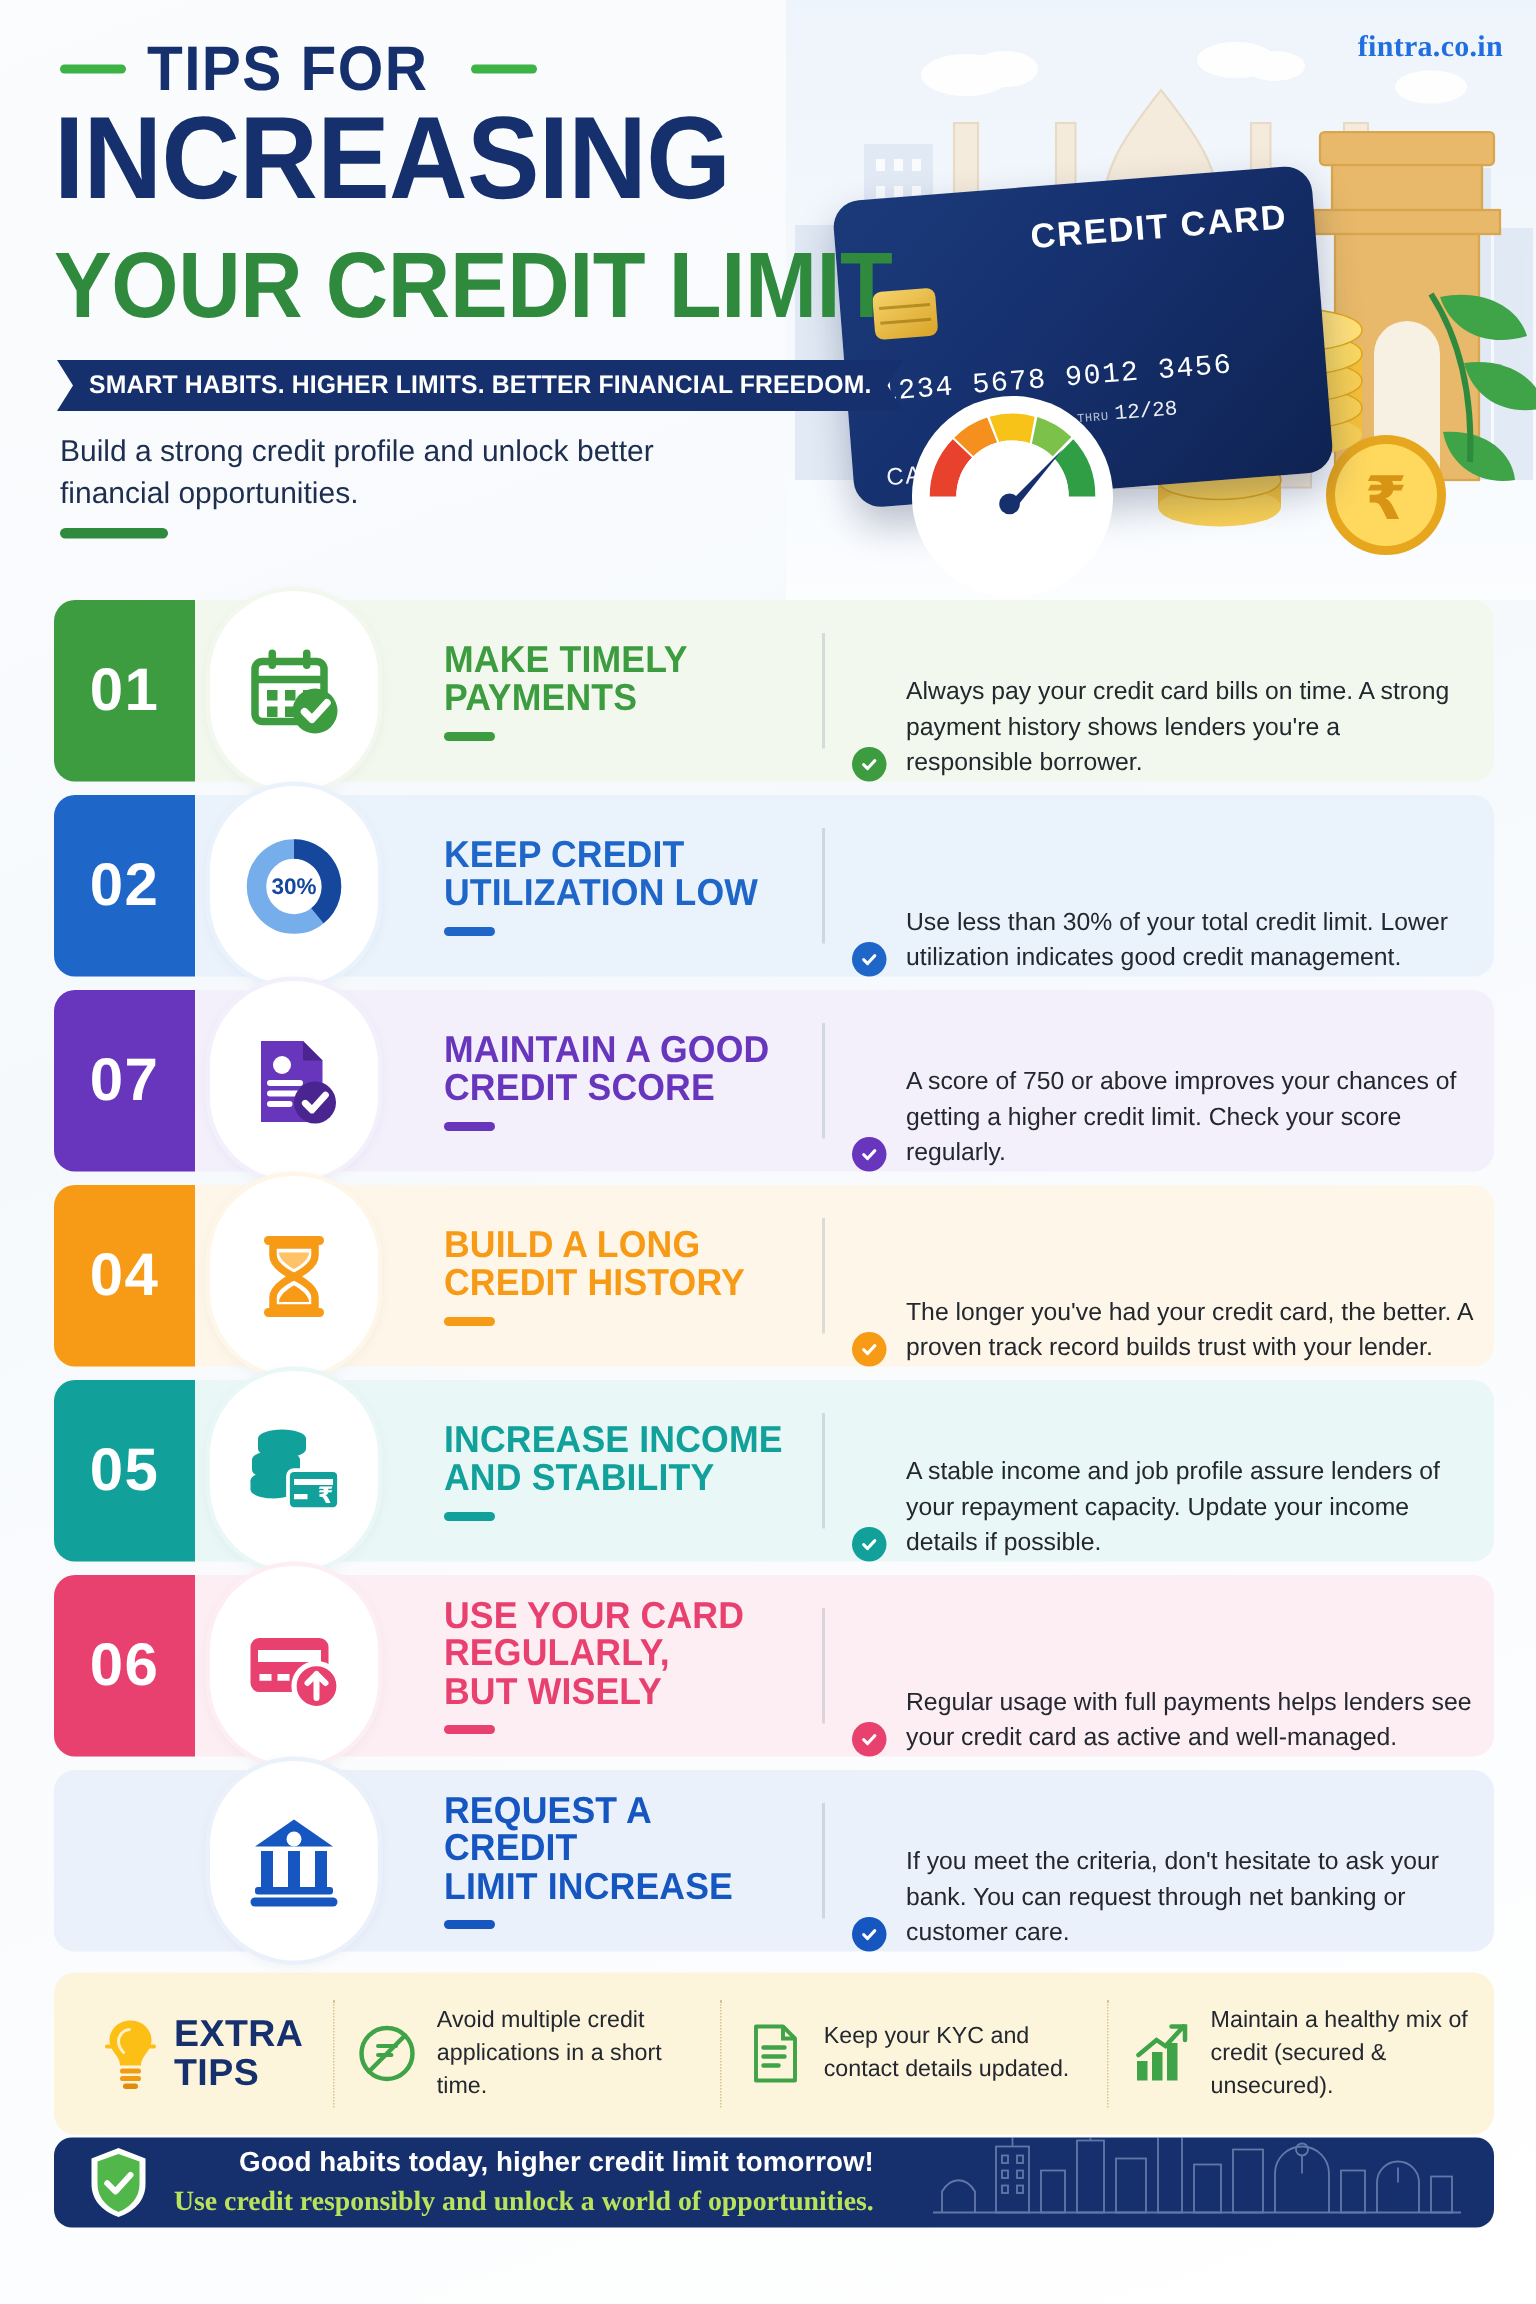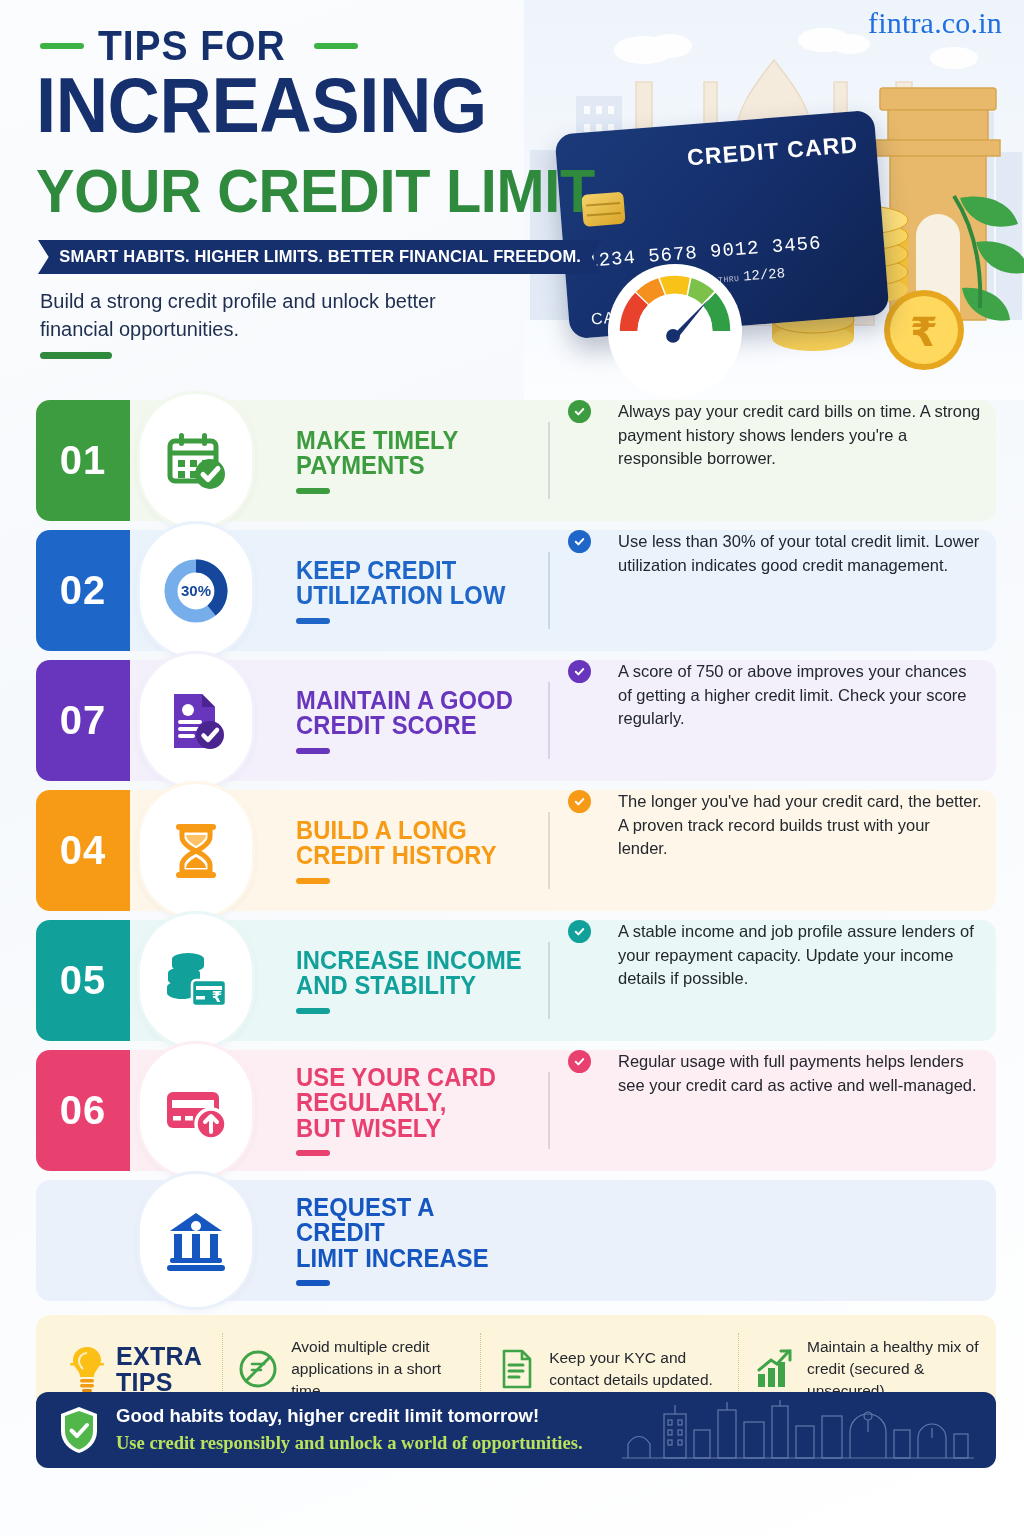--- a/index.html
+++ b/index.html
@@ -8,23 +8,23 @@
     font-family:"Liberation Sans", sans-serif;
     background:#ffffff;
     position:relative;
     overflow:hidden;
   }
   .page{position:relative;width:1024px;height:1536px;background:linear-gradient(160deg,#fbfcfe 0%,#f6f9fc 40%,#ffffff 100%);}
 
   
   .hero{position:relative;height:400px;}
   .logo{
-    position:absolute;right:22px;top:6px;
+    position:absolute;right:22px;top:20px;
     font-family:"Liberation Serif", serif;
-    font-weight:400;font-size:30px;color:#1f6fe0;
+    font-weight:700;font-size:20px;color:#1f6fe0;
     letter-spacing:.2px;
   }
   .kicker{position:absolute;left:40px;top:22px;display:flex;align-items:center;gap:14px;}
   .kdash{width:44px;height:6px;background:#3cb344;border-radius:3px;}
   .kicker .ktext{
     font-size:42px;font-weight:700;color:#16306e;letter-spacing:1px;
     font-family:"Liberation Sans", sans-serif;
     transform:scaleX(.93);transform-origin:left center;
   }
   .t1{position:absolute;left:36px;top:70px;font-size:78px;line-height:.92;font-weight:700;color:#16306e;letter-spacing:-.5px;transform:scaleX(.93);transform-origin:left top;}
@@ -70,37 +70,37 @@
   }
   .iconwrap{
     position:absolute;left:140px;top:-6px;width:112px;height:133px;border-radius:56px;
     background:#fff;display:flex;align-items:center;justify-content:center;z-index:4;
     box-shadow:0 2px 10px rgba(20,40,80,.07);
   }
   .iconwrap svg{width:64px;height:64px;}
   .rtitle{position:absolute;left:296px;top:0;height:121px;width:240px;display:flex;flex-direction:column;justify-content:center;z-index:3;}
   .rtitle .tl{font-size:25px;font-weight:700;line-height:1.02;letter-spacing:.1px;transform:scaleX(.95);transform-origin:left center;}
   .rtitle .ul{width:34px;height:6px;border-radius:3px;margin-top:9px;}
-  .rbody{position:absolute;left:548px;top:0;height:121px;right:42px;display:flex;align-items:flex-start;gap:27px;z-index:3;padding-left:20px;}
+  .rbody{position:absolute;left:548px;top:0;height:121px;right:42px;display:flex;align-items:flex-end;gap:13px;z-index:3;padding-left:20px;}
   .rbody::before{content:"";position:absolute;left:0;top:22px;bottom:22px;width:2px;background:rgba(30,50,90,.14);}
   .tick{flex:0 0 auto;width:23px;height:23px;border-radius:50%;display:flex;align-items:center;justify-content:center;}
   .tick svg{width:13px;height:13px;}
   .rbody p{font-size:16.5px;line-height:1.43;color:#23272e;}
 
   
   .extra{position:absolute;left:36px;right:28px;top:1315px;height:108px;background:#fdf4dc;border-radius:14px;display:flex;align-items:center;padding-left:12px;}
   .extra-head{display:flex;align-items:center;gap:12px;padding:0 20px 0 22px;flex:0 0 auto;}
   .bulb{width:34px;height:50px;}
   .extra-head .eh{font-size:25px;font-weight:700;color:#16306e;line-height:1.05;letter-spacing:.3px;}
   .ecol{flex:1 1 0;display:flex;align-items:center;gap:12px;padding:0 14px;border-left:1.6px dotted #d9c38c;height:72px;}
   .ecol svg{flex:0 0 auto;width:42px;height:46px;}
   .ecol span{font-size:15.5px;line-height:1.42;color:#23272e;}
 
   
-  .footer{position:absolute;left:36px;right:28px;top:1392px;height:76px;background:#16306e;border-radius:12px;display:flex;align-items:center;overflow:hidden;}
+  .footer{position:absolute;left:36px;right:28px;top:1425px;height:60px;background:#16306e;border-radius:12px;display:flex;align-items:center;overflow:hidden;text-align:right;}
   .shield{margin:0 16px 0 22px;width:42px;height:50px;flex:0 0 auto;}
   .ftext .f1{font-size:18.5px;font-weight:700;color:#fff;line-height:1.45;}
   .ftext .f2{font-size:18.5px;font-weight:700;color:#b9e35a;line-height:1.45;font-family:Liberation Serif, serif;}
   .fsky{position:absolute;right:18px;bottom:4px;width:360px;height:68px;opacity:.55;}
 </style>
 </head>
 <body>
 
 <div class="page">
 
@@ -413,20 +413,28 @@
       <rect x="10" y="25" width="8" height="24" fill="#1556c0"></rect>
             <rect x="28" y="25" width="8" height="24" fill="#1556c0"></rect>
             <rect x="46" y="25" width="8" height="24" fill="#1556c0"></rect>
       <rect x="6" y="49" width="52" height="5" rx="2" fill="#1556c0"></rect>
             <rect x="3" y="56" width="58" height="6" rx="3" fill="#1556c0"></rect>
           </svg>
         </div>
     <div class="rtitle">
       <div class="tl" style="color:#1556c0">REQUEST A CREDIT<br>LIMIT INCREASE</div>
       <div class="ul" style="background:#1556c0"></div>
+    </div>
+    <div class="rbody">
+      <span class="tick" style="background:#1556c0">
+        <svg viewBox="0 0 14 14">
+              <path d="M3 7.3l2.8 2.8L11 4.4" stroke="#fff" stroke-width="2.2" fill="none" stroke-linecap="round" stroke-linejoin="round"></path>
+            </svg>
+      </span>
+      <p>If you meet the criteria, don't hesitate to ask your bank. You can request through net banking or customer care.</p>
     </div>
       </div>
     </div>
 
   <div class="extra">
     <div class="extra-head">
       <svg class="bulb" viewBox="0 0 34 50">
         <path d="M17 3c8 0 14 6 14 13 0 5-3 8-5 11-1.6 2.4-2 4-2 6H10c0-2-.4-3.6-2-6-2-3-5-6-5-11C3 9 9 3 17 3z" fill="#fcbf16"></path>
         <path d="M17 9c-5 0-8 4-8 8 0 3 2 6 4 8" stroke="#fff" stroke-width="2" fill="none" opacity=".75"></path>
         <rect x="10" y="35" width="14" height="3.4" rx="1.7" fill="#f19b12"></rect>

